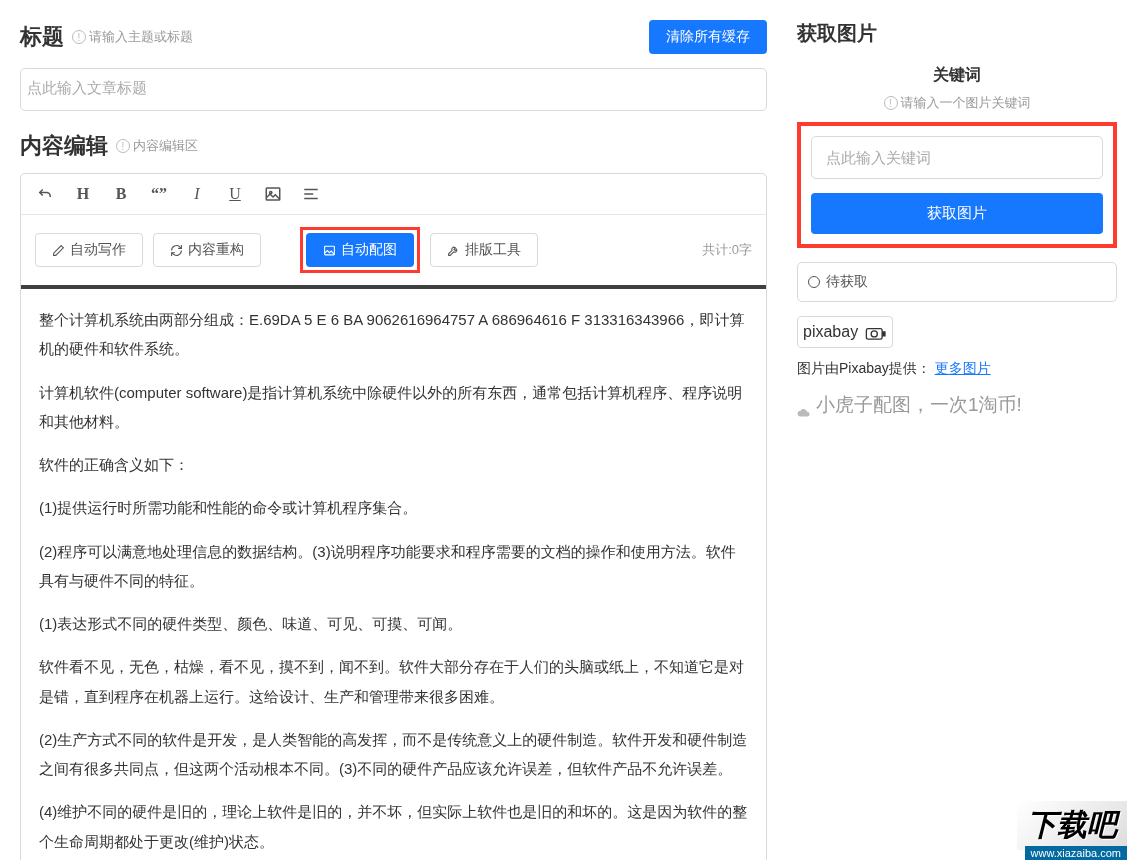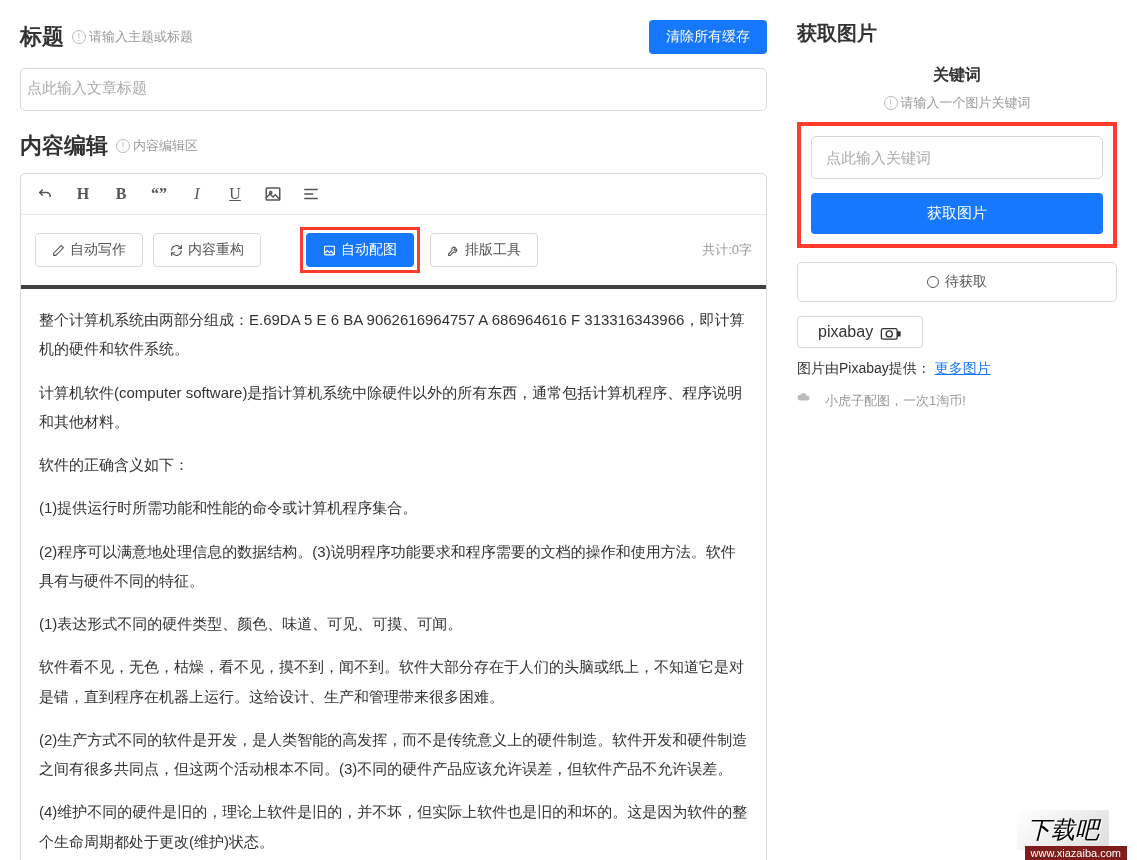--- a/index.html
+++ b/index.html
@@ -31,31 +31,31 @@
 
 .editor-content { padding: 16px 18px; font-size: 15px; line-height: 1.95; color: #333; }
 .editor-content p { margin-bottom: 14px; }
 
 .sidebar .section-title { font-size: 20px; margin-bottom: 18px; }
 .sidebar-label { font-size: 16px; font-weight: 600; color: #333; display: flex; align-items: center; gap: 8px; margin-bottom: 10px; flex-direction: column; }
 .keyword-box { border: 4px solid #ff3b30; padding: 10px; margin-bottom: 14px; }
 .keyword-input { width: 100%; padding: 12px 14px; border: 1px solid #d9d9d9; border-radius: 5px; font-size: 15px; outline: none; margin-bottom: 14px; }
 .keyword-input::placeholder { color: #aaa; }
 
-.pending-box { border: 1px solid #d9d9d9; border-radius: 5px; padding: 10px; text-align: center; color: #555; margin-bottom: 14px; display: flex; align-items: center; justify-content: center; gap: 6px; }
+.pending-box { border: 1px solid #d9d9d9; border-radius: 5px; padding: 10px; text-align: center; color: #555; margin-bottom: 14px; display: flex; align-items: center; gap: 6px; }
 .circle-o { display: inline-block; width: 12px; height: 12px; border: 1.5px solid #555; border-radius: 50%; }
 
-.pixabay-logo { display: inline-block; border: 1px solid #d9d9d9; border-radius: 4px; padding: 6px 20px; font-size: 16px; font-weight: 500; color: #333; margin-bottom: 12px; }
+.pixabay-logo { display: inline-block; border: 1px solid #d9d9d9; border-radius: 4px; padding: 6px 5px; font-size: 16px; font-weight: 500; color: #333; margin-bottom: 12px; }
 .provider-line { font-size: 14px; color: #333; margin-bottom: 14px; }
 .provider-line a { color: #1677ff; text-decoration: underline; }
-.credit-line { font-size: 13px; color: #999; display: flex; align-items: flex-start; gap: 14px; }
+.credit-line { font-size: 19px; color: #999; display: flex; align-items: flex-end; gap: 5px; }
 .cloud-icon { width: 14px; height: 10px; }
 
-.watermark { position: absolute; right: 28px; bottom: 10px; color: #000; background: linear-gradient(135deg,#fff,#ddd); padding: 4px 10px; font-weight: 400; font-size: 24px; font-style: italic; text-shadow: 1px 1px 0 #fff; }
-.watermark-url { position: absolute; right: 10px; bottom: 0; font-size: 11px; color: #888; background: #7f1d1d; color: #fff; padding: 1px 6px; }
+.watermark { position: absolute; right: 10px; bottom: 10px; color: #000; background: linear-gradient(135deg,#fff,#ddd); padding: 4px 10px; font-weight: 700; font-size: 30px; font-style: italic; text-shadow: 1px 1px 0 #fff; }
+.watermark-url { position: absolute; right: 10px; bottom: 0; font-size: 11px; color: #888; background: #0369a1; color: #fff; padding: 1px 6px; }
 
 .bold { font-weight: 700; font-family: serif; }
 .italic { font-style: italic; font-family: serif; }
 .underline { text-decoration: underline; font-family: serif; }
 </style>
 </head>
 <body>
 
 <div class="container">
   <div class="main">

